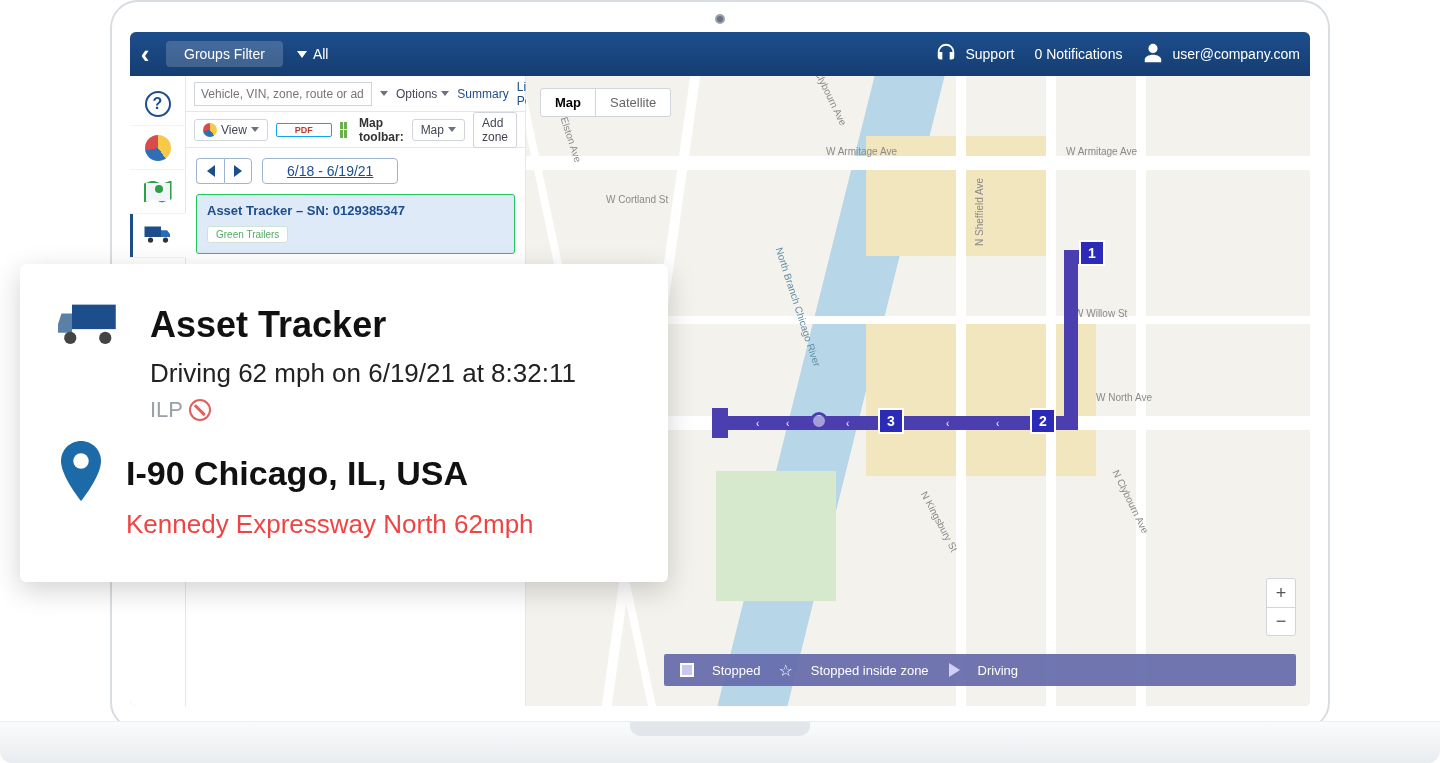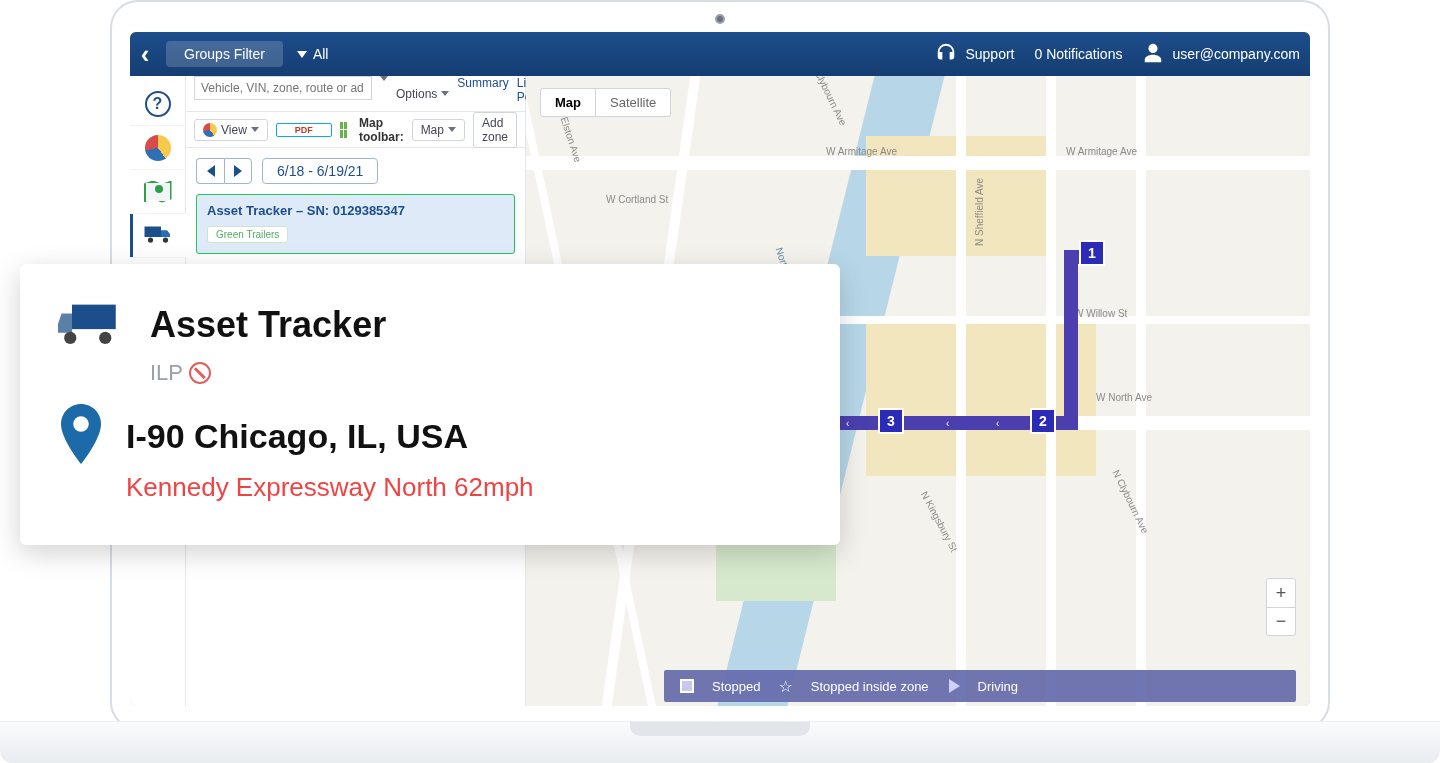--- a/index.html
+++ b/index.html
@@ -27,42 +27,42 @@
 .side-rail { width: 56px; background: #fff; border-right: 1px solid #e5e7eb; display: flex; flex-direction: column; align-items: center; padding-top: 6px; gap: 0; }
 .rail-btn { width: 56px; height: 44px; display: flex; align-items: center; justify-content: center; cursor: pointer; border-bottom: 1px solid #f1f3f5; }
 .help-circle { width: 26px; height: 26px; border: 2.5px solid #1d4e8c; border-radius: 50%; color: #1d4e8c; font-weight: 700; display:flex; align-items:center; justify-content:center; font-size:16px; }
 .pie-icon { width:26px; height:26px; border-radius:50%; background: conic-gradient(#f6c94a 0 40%, #2f6fb6 40% 72%, #d94b4b 72% 100%); }
 .map-fold { width:28px; height:22px; background: #f1f5f9; border: 2px solid #2f9e44; position: relative; clip-path: polygon(0 15%, 33% 0, 66% 15%, 100% 0, 100% 85%, 66% 100%, 33% 85%, 0 100%); }
 .map-fold .pin { position:absolute; top:2px; left:9px; width:8px; height:8px; border-radius:50%; background:#2f9e44; }
 .truck-mini svg { width:30px; height:22px; }
 .rail-btn.active { background:#fff; box-shadow: inset 3px 0 0 #1d4e8c; }
 
 .left-panel { width: 340px; border-right: 1px solid #e5e7eb; background: #fff; display: flex; flex-direction: column; }
-.tool-strip { height: 36px; border-bottom: 1px solid #e5e7eb; display: flex; padding: 0 8px; gap: 8px; font-size: 12px; color: #445; }
+.tool-strip { height: 36px; border-bottom: 1px solid #e5e7eb; display: flex; align-items: center; padding: 8px 8px; gap: 8px; font-size: 12px; color: #445; }
 .search-box { flex: 0 0 178px; height: 24px; border: 1px solid #cfd5db; font-size: 12px; padding: 0 6px; color: #666; }
 .small-dd { display:flex; align-items:center; gap:4px; cursor:pointer; }
 .small-tri { width:0; height:0; border-left:4px solid transparent; border-right:4px solid transparent; border-top:5px solid #6b7280; }
 .link12 { font-size: 12px; color: #1d4e8c; cursor:pointer; }
 
 .tool-strip2 { height: 36px; border-bottom: 1px solid #e5e7eb; display:flex; align-items:center; padding: 0 8px; gap:8px; font-size:12px; color:#445; }
 .btnbox { display:flex; align-items:center; gap:4px; border:1px solid #cfd5db; padding: 3px 8px; border-radius:3px; cursor:pointer; }
 .pie-tiny { width:14px; height:14px; border-radius:50%; background: conic-gradient(#f6c94a 0 40%, #2f6fb6 40% 72%, #d94b4b 72% 100%); }
 .pdf-badge { background:#fff; border:1px solid #0ea5e9; color:#c0392b; font-size:9px; padding:1px 18px; border-radius:2px; font-weight:700; }
 .grid-ico { width:16px; height:16px; display:grid; grid-template-columns:1fr 1fr; grid-template-rows:1fr 1fr; gap:1px; }
 .grid-ico span { background:#6ab04c; }
 .map-tool-label { font-weight:700; color:#333; margin-left:4px; }
 
 .date-row { display:flex; align-items:center; gap:10px; padding: 10px; }
 .arrow-pair { display:flex; }
 .arrow-btn { width:28px; height:26px; border:1px solid #9fb4d0; background:#fff; display:flex; align-items:center; justify-content:center; cursor:pointer; }
 .arrow-btn:first-child { border-right:none; border-radius:4px 0 0 4px; }
 .arrow-btn:last-child { border-radius:0 4px 4px 0; }
 .tri-left { width:0;height:0;border-top:6px solid transparent;border-bottom:6px solid transparent;border-right:8px solid #1d4e8c; }
 .tri-right { width:0;height:0;border-top:6px solid transparent;border-bottom:6px solid transparent;border-left:8px solid #1d4e8c; }
-.date-pill { border:1px solid #9fb4d0; padding:4px 14px; border-radius:4px; color:#1d4e8c; font-size:14px; cursor:pointer; }
+.date-pill { border:1px solid #9fb4d0; padding:4px 24px; border-radius:4px; color:#1d4e8c; font-size:14px; cursor:pointer;text-decoration:underline; }
 
 .asset-head { margin: 0 10px; background:#deeaf8; border:1px solid #22c55e; border-radius:3px; padding: 8px 10px 10px; }
 .asset-head .title { color:#1d4e8c; font-size:13px; font-weight:600; }
 .tag-pill { display:inline-block; margin-top:8px; font-size:10px; color:#5a6; background:#fff; border:1px solid #cfe3d4; padding:2px 8px; border-radius:3px; }
 
 .stop-card { margin:0 10px; border-bottom:1px solid #e5e7eb; padding:8px 0; position:relative; color:#1d4e8c; font-size:13px; }
 .stop-card .sub { font-size:10px; color:#6b7280; font-family: monospace; line-height:1.4; }
 .stop-card .expand { position:absolute; right:4px; top:50%; transform:translateY(-50%); cursor:pointer; }
 .tri-right-sm { width:0;height:0;border-top:5px solid transparent;border-bottom:5px solid transparent;border-left:6px solid #1d4e8c; }
 .faded { opacity:.18; }
@@ -91,26 +91,26 @@
 .route-h2 { position:absolute; top:174px; left:538px; width:22px; height:14px; background:#4b3fb0; }
 .chevr { position:absolute; color:#fff; font-size:10px; top:342px; }
 .marker { position:absolute; width:26px; height:26px; background:#2b2bb8; color:#fff; display:flex; align-items:center; justify-content:center; font-size:14px; font-weight:600; border:2px solid #fff; }
 .end-sq { position:absolute; width:16px; height:30px; background:#4b3fb0; top:332px; left:186px; }
 .route-circle { position:absolute; width:18px; height:18px; border:3px solid #4b3fb0; border-radius:50%; background:rgba(255,255,255,.5); top:336px; left:284px; }
 
 .zoom { position:absolute; right:14px; bottom:70px; width:30px; background:#fff; border:1px solid #cfd5db; border-radius:3px; }
 .zoom div { height:28px; display:flex; align-items:center; justify-content:center; font-size:18px; color:#555; cursor:pointer; }
 .zoom div + div { border-top:1px solid #cfd5db; }
 
-.legend-bar { position:absolute; left:138px; right:14px; bottom:4px; height:32px; background: rgba(100,106,170,.92); display:flex; align-items:center; gap:18px; padding:0 16px; color:#fff; font-size:13px; border-radius:2px; }
+.legend-bar { position:absolute; left:138px; right:14px; bottom:20px; height:32px; background: rgba(100,106,170,.92); display:flex; align-items:center; gap:18px; padding:0 16px; color:#fff; font-size:13px; border-radius:2px; }
 .legend-sq { width:14px; height:14px; border:2px solid #fff; background:#c9c6f0; }
 .legend-star { color:#fff; font-size:16px; }
 .legend-tri { width:0;height:0;border-top:7px solid transparent;border-bottom:7px solid transparent;border-left:11px solid #cfd0f3; margin-left:2px; }
 
-.overlay-card { position:absolute; top:264px; left:20px; width:820px; background:#fff; border-radius:6px; box-shadow: 0 8px 28px rgba(0,0,0,.18); padding: 34px 38px 42px; z-index: 50; }
+.overlay-card { position:absolute; top:264px; left:20px; width:648px; background:#fff; border-radius:6px; box-shadow: 0 8px 28px rgba(0,0,0,.18); padding: 34px 38px 42px; z-index: 50; }
 .row1 { display:flex; align-items:center; gap:22px; }
 .truck-big svg { width:70px; height:50px; }
 .row1 h1 { font-size:36px; font-weight:800; color:#111; }
 .row-sub { margin-left:92px; font-size:26px; color:#222; margin-top:6px; }
 .ilp { margin-left:92px; margin-top:8px; color:#9aa0a6; font-size:22px; display:flex; align-items:center; gap:6px; }
 .ilp .ban { width:22px; height:22px; border:2.5px solid #e06060; border-radius:50%; position:relative; }
 .ilp .ban::after { content:""; position:absolute; left:2px; right:2px; top:50%; height:2.5px; background:#e06060; transform: translateY(-50%) rotate(45deg); }
 .row2 { display:flex; align-items:center; gap:22px; margin-top:18px; }
 .pin-big svg { width:46px; height:60px; }
 .row2 h2 { font-size:34px; font-weight:800; color:#111; }
@@ -319,20 +319,21 @@
     <span class="truck-big">
       <svg viewBox="0 0 80 54">
           <rect x="16" y="6" width="50" height="28" fill="#1d4e8c"></rect>
           <path d="M16 16 H4 L0 28 v10 h16z" fill="#5a80a8"></path>
           <circle cx="14" cy="44" r="7" fill="#444"></circle>
           <circle cx="54" cy="44" r="7" fill="#444"></circle>
         </svg>
     </span>
     <h1>Asset Tracker</h1>
   </div>
+  <div class="row-sub">Driving 62 mph on 6/19/21 at 8:32:11</div>
   <div class="ilp">
     <span>ILP</span>
     <span class="ban"></span>
   </div>
   <div class="row2">
     <span class="pin-big">
       <svg viewBox="0 0 40 54">
           <path d="M20 0C10 0 2 8 2 18c0 14 18 36 18 36s18-22 18-36C38 8 30 0 20 0z" fill="#1d6aa8"></path>
           <circle cx="20" cy="18" r="7" fill="#fff"></circle>
         </svg>

